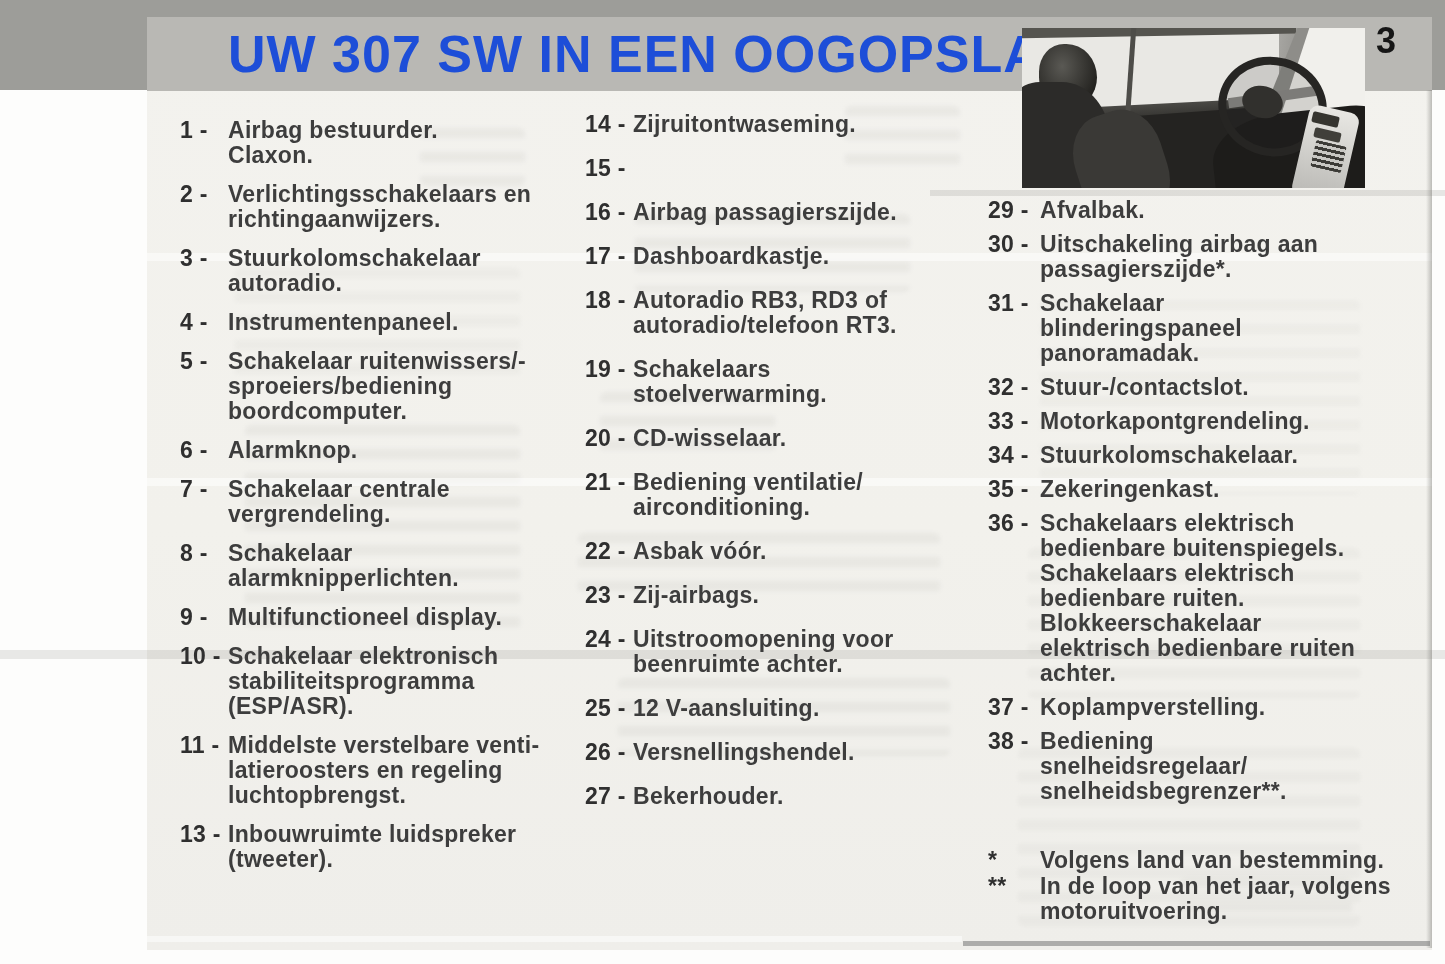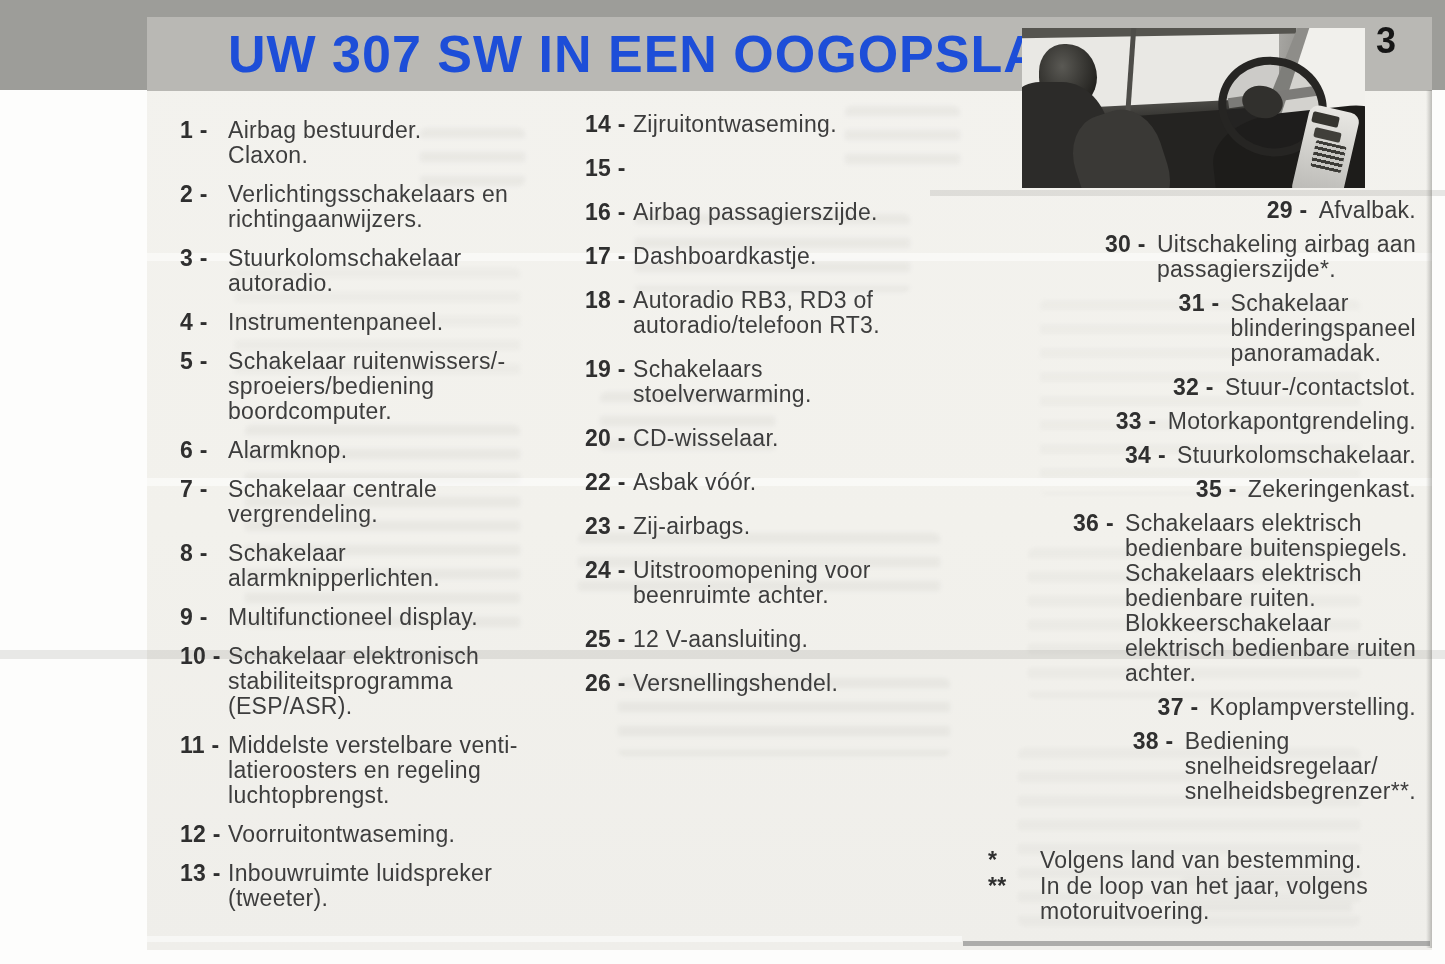--- a/index.html
+++ b/index.html
@@ -54,25 +54,25 @@
 
   
   .col{position:absolute;}
   .col1{left:180px;top:118px;width:390px;}
   .col2{left:585px;top:112px;width:390px;}
   .col3{left:988px;top:198px;width:428px;}
   .foot{left:988px;top:848px;width:440px;}
   .item{display:flex;align-items:flex-start;}
   .col1 .item{margin-bottom:14px;}
   .col2 .item{margin-bottom:19px;}
-  .col3 .item{margin-bottom:9px;justify-content:flex-end;}
+  .col3 .item{margin-bottom:9px;}
   .foot .item{margin-bottom:1px;}
   .num{flex:0 0 48px;font-size:23px;line-height:25px;font-weight:700;color:#2f2f2f;letter-spacing:0.3px;white-space:pre;}
   .col3 .num,.foot .num{flex-basis:52px;}
-  .txt{font-size:23px;line-height:25px;font-weight:400;color:#3d3d3d;letter-spacing:0.3px;white-space:pre;}
+  .txt{font-size:23px;line-height:25px;font-weight:700;color:#3d3d3d;letter-spacing:0.3px;white-space:pre;}
 
   
   .streak{position:absolute;pointer-events:none;}
   .st1{left:930px;top:190px;width:515px;height:6px;background:rgba(125,125,120,0.18);}
   .st2{left:147px;top:253px;width:1285px;height:8px;background:rgba(255,255,255,0.5);}
   .st3{left:147px;top:478px;width:1285px;height:8px;background:rgba(255,255,255,0.55);}
   .st4{left:0;top:650px;width:1445px;height:9px;background:rgba(140,140,135,0.18);}
   .st5{left:147px;top:936px;width:815px;height:6px;background:rgba(255,255,255,0.5);}
   .rule{position:absolute;left:963px;top:941px;width:467px;height:5px;background:#acacaa;}
 
@@ -195,24 +195,20 @@
 stabiliteitsprogramma
 (ESP/ASR).</span>
       </div>
     <div class="item">
         <span class="num">11 -</span>
         <span class="txt">Middelste verstelbare venti-
 latieroosters en regeling
 luchtopbrengst.</span>
       </div>
     <div class="item">
-        <span class="num">12 -</span>
-        <span class="txt">Voorruitontwaseming.</span>
-      </div>
-    <div class="item">
         <span class="num">13 -</span>
         <span class="txt">Inbouwruimte luidspreker
 (tweeter).</span>
       </div>
   </div>
 
   <div class="col col2">
     <div class="item">
         <span class="num">14 -</span>
         <span class="txt">Zijruitontwaseming.</span>
@@ -236,39 +232,48 @@
     <div class="item">
         <span class="num">19 -</span>
         <span class="txt">Schakelaars
 stoelverwarming.</span>
       </div>
     <div class="item">
         <span class="num">20 -</span>
         <span class="txt">CD-wisselaar.</span>
       </div>
     <div class="item">
+        <span class="num">21 -</span>
+        <span class="txt">Bediening ventilatie/
+airconditioning.</span>
+      </div>
+    <div class="item">
         <span class="num">22 -</span>
         <span class="txt">Asbak vóór.</span>
       </div>
     <div class="item">
         <span class="num">23 -</span>
         <span class="txt">Zij-airbags.</span>
       </div>
     <div class="item">
         <span class="num">24 -</span>
         <span class="txt">Uitstroomopening voor
 beenruimte achter.</span>
       </div>
     <div class="item">
         <span class="num">25 -</span>
         <span class="txt">12 V-aansluiting.</span>
       </div>
     <div class="item">
         <span class="num">26 -</span>
         <span class="txt">Versnellingshendel.</span>
+      </div>
+    <div class="item">
+        <span class="num">27 -</span>
+        <span class="txt">Bekerhouder.</span>
       </div>
   </div>
 
   <div class="col col3">
     <div class="item">
         <span class="num">29 -</span>
         <span class="txt">Afvalbak.</span>
       </div>
     <div class="item">
         <span class="num">30 -</span>

